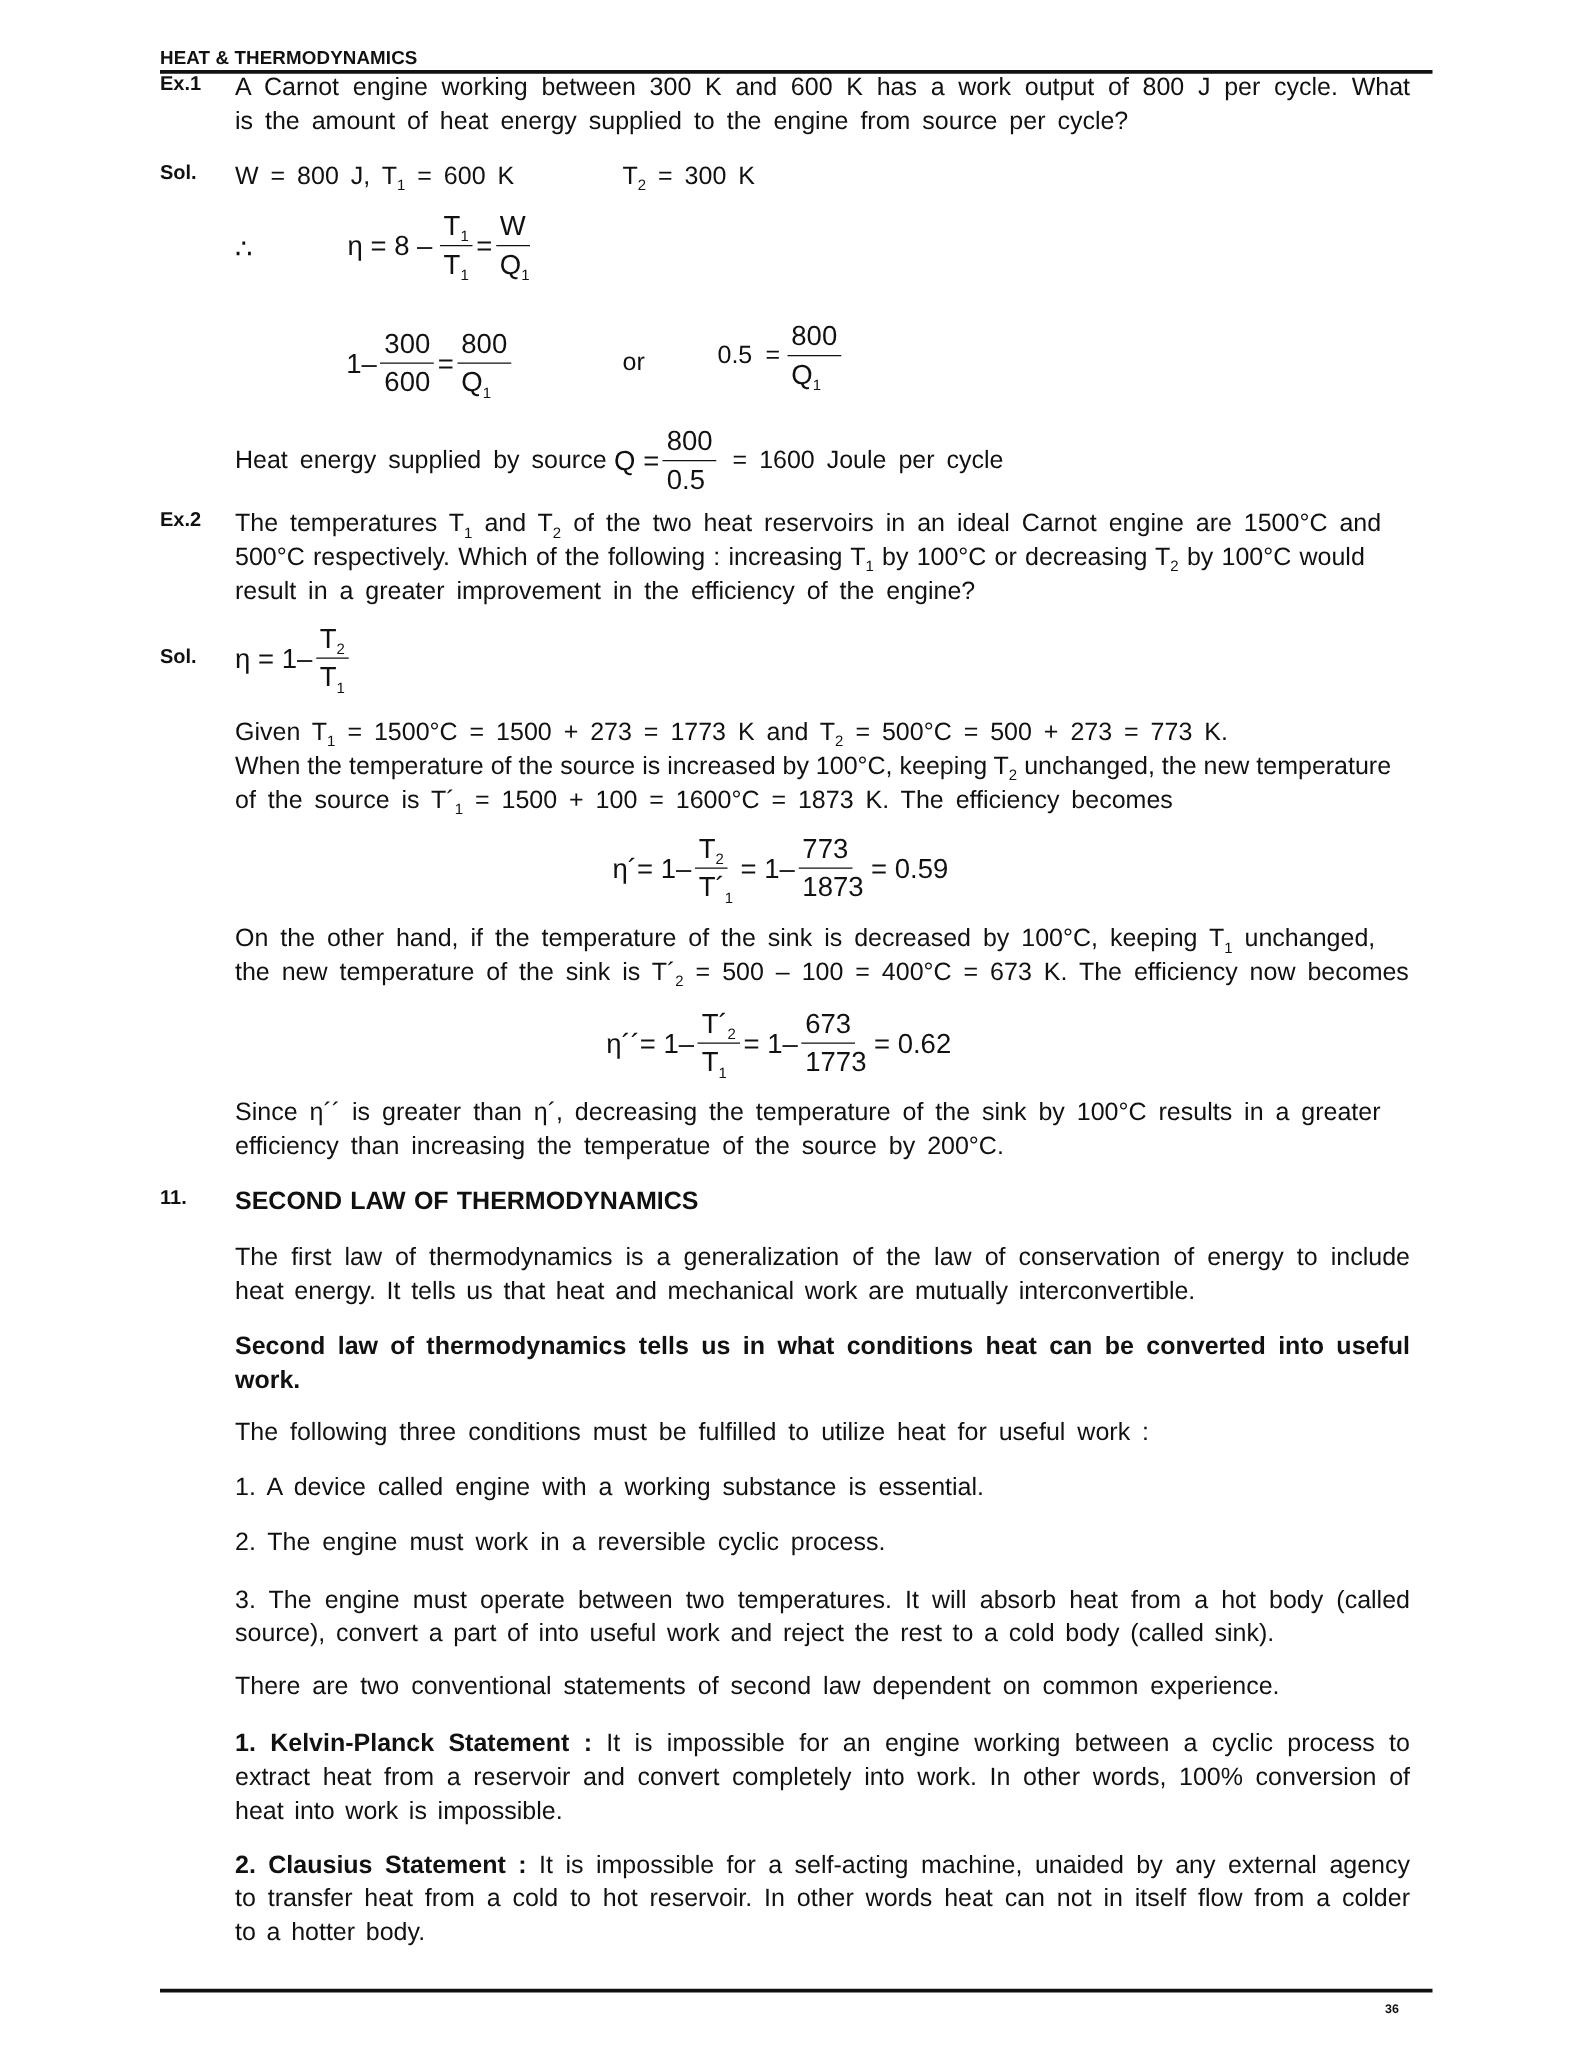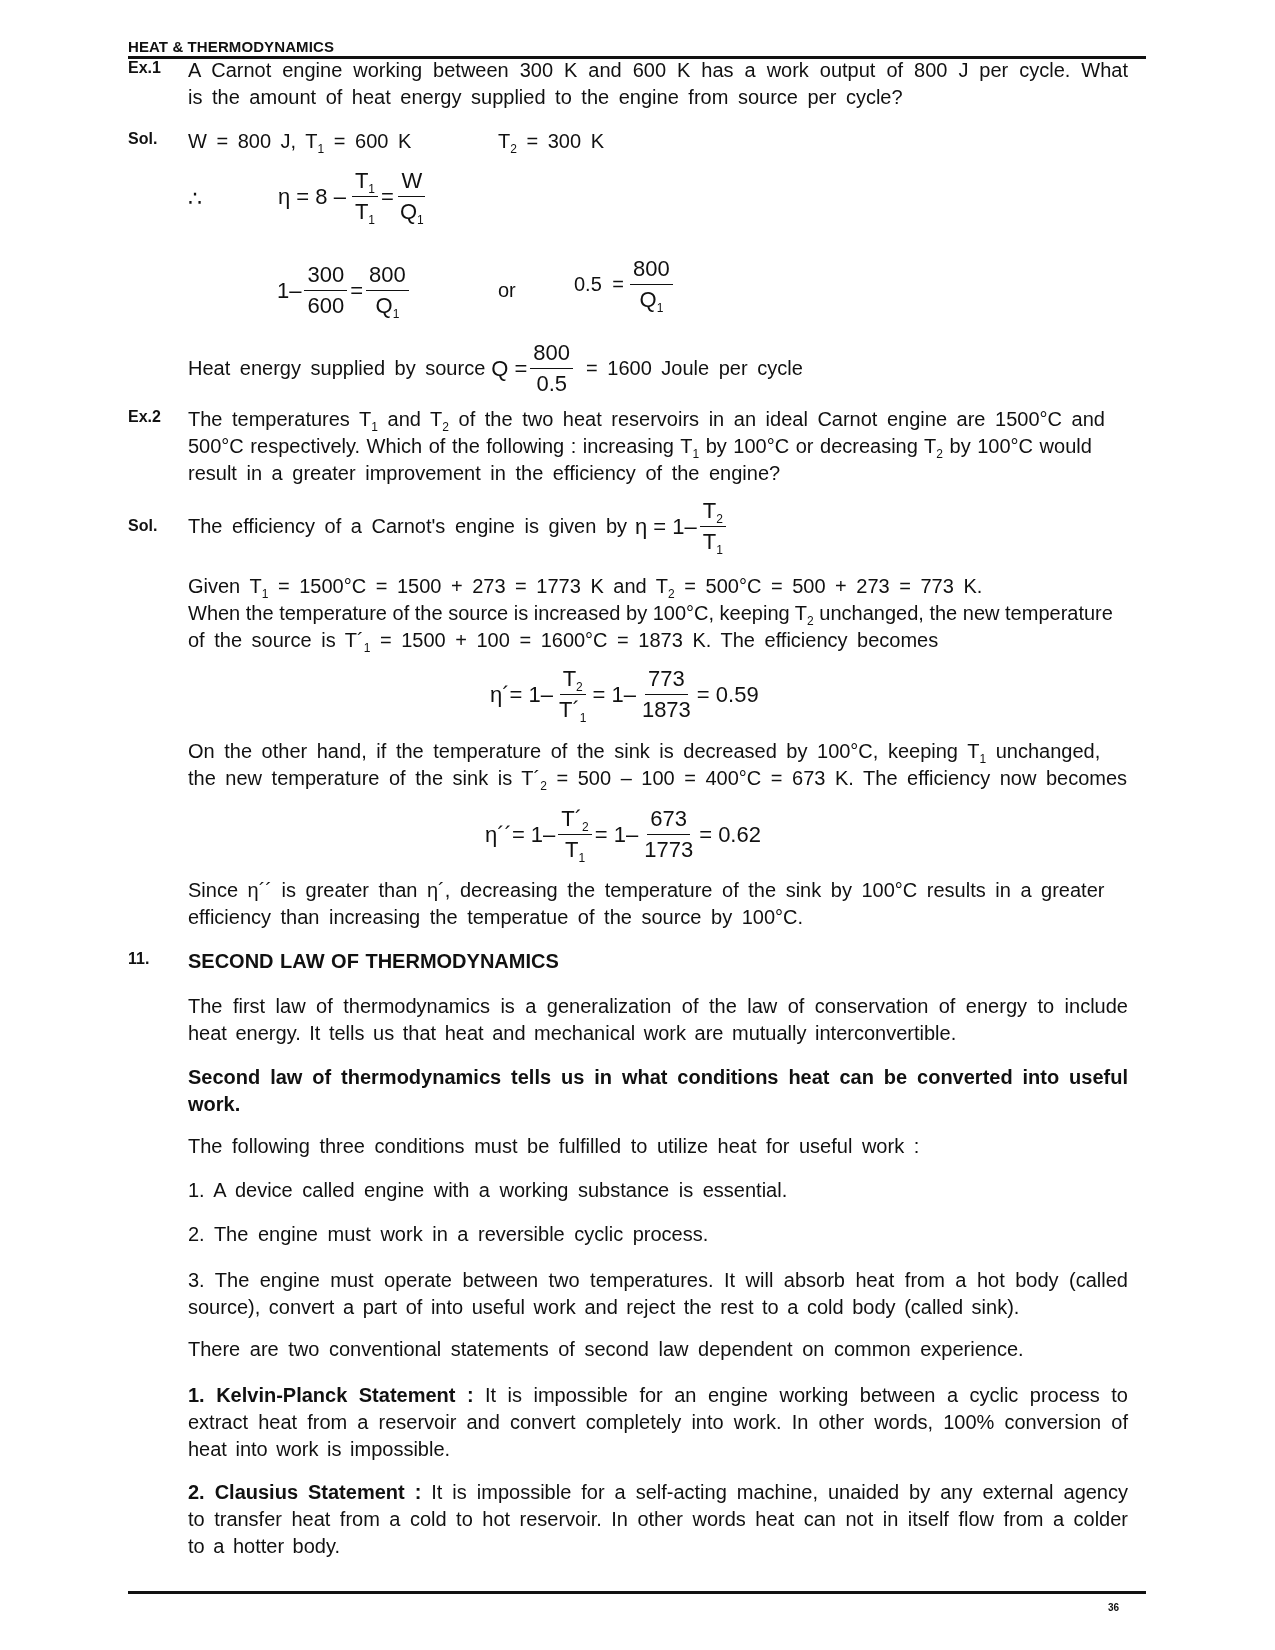--- a/index.html
+++ b/index.html
@@ -7,21 +7,21 @@
        font-family:"Liberation Sans",sans-serif;color:#111;font-size:20px;}
   .abs{position:absolute;white-space:nowrap;}
   .hdr{left:128px;top:38px;font-size:15px;font-weight:bold;letter-spacing:0.1px;}
   .rule{position:absolute;left:128px;width:1018px;height:3px;background:#111;}
   .lbl{position:absolute;left:128px;font-weight:bold;font-size:16px;}
   .para{position:absolute;left:188px;width:940px;font-size:20px;line-height:27px;
         text-align:justify;word-spacing:3px;}
   .para.b{font-weight:bold;}
   .line{position:absolute;left:188px;font-size:20px;word-spacing:4px;white-space:nowrap;}
   sub{font-size:12px;vertical-align:-5px;line-height:0;}
-  .frac{display:inline-flex;flex-direction:column;align-items:center;vertical-align:middle;margin:0 3px;}
+  .frac{display:inline-flex;flex-direction:column;align-items:flex-start;vertical-align:middle;margin:0 3px;}
   .frac .num{padding:0 3px 2px;border-bottom:1.5px solid #111;line-height:26px;font-size:22px;}
   .frac .den{padding:2px 3px 0;line-height:26px;font-size:22px;}
   .eq{position:absolute;font-size:22px;white-space:nowrap;display:flex;align-items:center;}
   .eq span.t{margin:0 3px;}
   .pnum{position:absolute;left:1108px;top:1602px;font-weight:bold;font-size:10px;}
   .kw{font-weight:bold;}
 </style>
 </head>
 <body>
 
@@ -89,21 +89,20 @@
 <div class="line" style="top:408px;">
   <span>The temperatures T</span><sub>1</sub><span> and T</span><sub>2</sub><span> of the two heat reservoirs in an ideal Carnot engine are 1500°C and</span>
 </div>
 <div class="line" style="top:435px;word-spacing:1px;">
   <span>500°C respectively. Which of the following : increasing T</span><sub>1</sub><span> by 100°C or decreasing T</span><sub>2</sub><span> by 100°C would</span>
 </div>
 <div class="line" style="top:462px;">result in a greater improvement in the efficiency of the engine?</div>
 
 <div class="lbl" style="top:517px;">Sol.</div>
 <div class="eq" style="left:188px;top:498px;">
-  <span style="font-size:20px;word-spacing:4px;margin-right:8px;">The efficiency of a Carnot's engine is given by</span>
   <span>η = 1–</span>
   <span class="frac">
     <span class="num"><span>T</span><sub>2</sub></span>
     <span class="den"><span>T</span><sub>1</sub></span>
   </span>
 </div>
 
 <div class="line" style="top:575px;">
   <span>Given T</span><sub>1</sub><span> = 1500°C = 1500 + 273 = 1773 K and T</span><sub>2</sub><span> = 500°C = 500 + 273 = 773 K.</span>
 </div>
@@ -143,21 +142,21 @@
   </span>
   <span>= 1–</span>
   <span class="frac">
     <span class="num">673</span>
     <span class="den">1773</span>
   </span>
   <span>= 0.62</span>
 </div>
 
 <div class="line" style="top:879px;">Since η´´ is greater than η´, decreasing the temperature of the sink by 100°C results in a greater</div>
-<div class="line" style="top:906px;">efficiency than increasing the temperatue of the source by 100°C.</div>
+<div class="line" style="top:906px;">efficiency than increasing the temperatue of the source by 200°C.</div>
 
 <div class="lbl" style="top:950px;">11.</div>
 <div class="line" style="top:950px;font-weight:bold;word-spacing:1px;">SECOND LAW OF THERMODYNAMICS</div>
 
 <div class="para" style="top:993px;">The first law of thermodynamics is a generalization of the law of conservation of energy to include heat energy. It tells us that heat and mechanical work are mutually interconvertible.</div>
 <div class="para b" style="top:1064px;">Second law of thermodynamics tells us in what conditions heat can be converted into useful work.</div>
 <div class="line" style="top:1135px;">The following three conditions must be fulfilled to utilize heat for useful work :</div>
 <div class="line" style="top:1179px;">1. A device called engine with a working substance is essential.</div>
 <div class="line" style="top:1223px;">2. The engine must work in a reversible cyclic process.</div>
 <div class="para" style="top:1267px;">3. The engine must operate between two temperatures. It will absorb heat from a hot body (called source), convert a part of into useful work and reject the rest to a cold body (called sink).</div>

